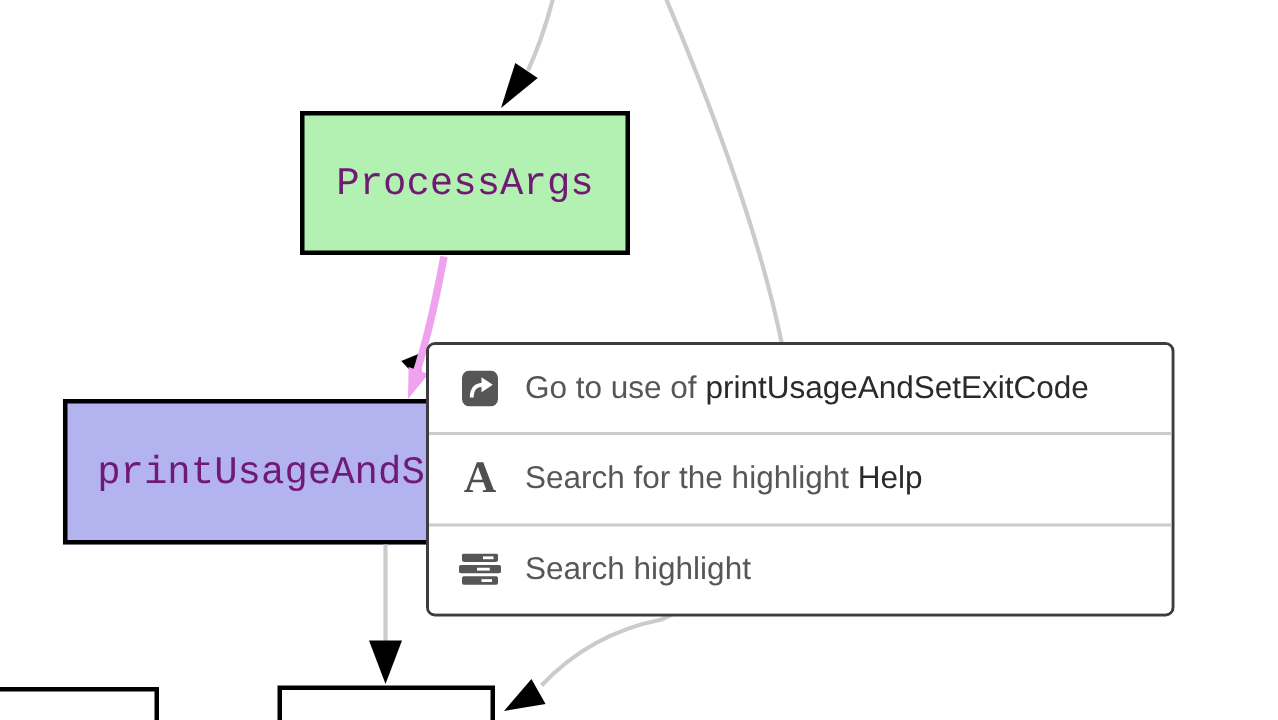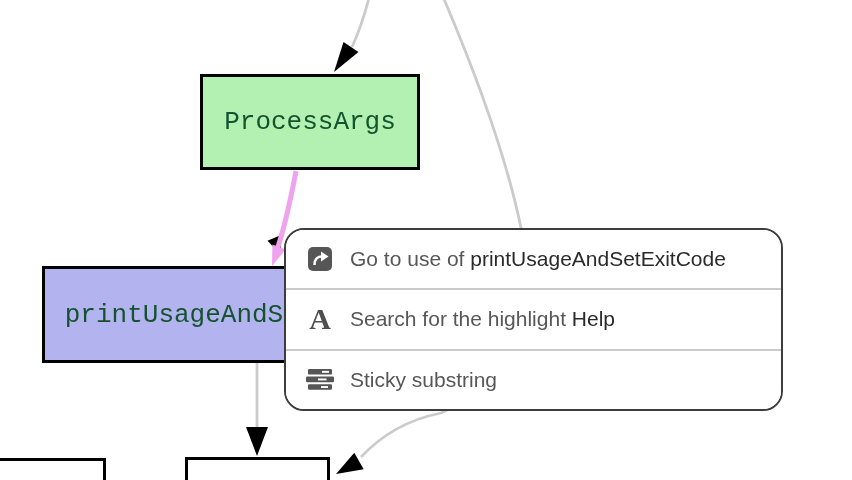--- a/index.html
+++ b/index.html
@@ -11,21 +11,21 @@
   }
   .stage { position: relative; width: 852px; height: 480px; }
 
   
   .gnode {
     position: absolute;
     box-sizing: border-box;
     border: 3px solid #000000;
     display: flex; align-items: center; justify-content: center;
     font-family: "Liberation Mono", monospace;
-    font-size: 26px; color: #14532d;
+    font-size: 26px; color: #701a75;
     white-space: nowrap;
   }
   .gnode-green  { left: 200px; top: 74px;  width: 220px; height: 96px; background: #b3f1b3; }
   .gnode-purple { left: 42px;  top: 266px; width: 420px; height: 97px; background: #b3b3f0; }
   .gnode-bl     { left: -14px; top: 458px; width: 120px; height: 60px; background: #ffffff; }
   .gnode-bm     { left: 185px; top: 457px; width: 145px; height: 60px; background: #ffffff; }
 
   
   .edges { position: absolute; left: 0; top: 0; width: 852px; height: 480px; z-index: 5; }
   .edge-gray { fill: none; stroke: #cbcbcb; stroke-width: 2.8px; }
@@ -33,21 +33,21 @@
   .ah-black { fill: #000000; stroke: none; }
   .ah-pink  { fill: #efa3ef; stroke: none; }
 
   
   .cmenu {
     position: absolute; left: 284px; top: 228px;
     width: 499px; height: 183px;
     box-sizing: border-box;
     background: #ffffff;
     border: 2px solid #3d3d3d;
-    border-radius: 20px;
+    border-radius: 6px;
     z-index: 10;
     display: flex; flex-direction: column;
     overflow: hidden;
   }
   .cmenu-item {
     flex: 1 1 0;
     display: flex; align-items: center;
     padding-left: 18px;
     gap: 14px;
     cursor: default;
@@ -141,17 +141,17 @@
             <rect x="0" y="7.6" width="28" height="5.6" rx="1.2"></rect>
             <rect x="2" y="15.2" width="24" height="5.6" rx="1.2"></rect>
           </g>
           <g fill="#ffffff">
             <rect x="16" y="1.9" width="7" height="1.9"></rect>
             <rect x="12" y="9.5" width="8.5" height="1.9"></rect>
             <rect x="15" y="17.1" width="7" height="1.9"></rect>
           </g>
         </svg>
       </span>
-      <span class="mi-label"><span>Sticky substring</span><span class="em"></span></span>
+      <span class="mi-label"><span>Search highlight</span><span class="em"></span></span>
     </div>
 
   </div>
 </div>
 
 </body></html>

